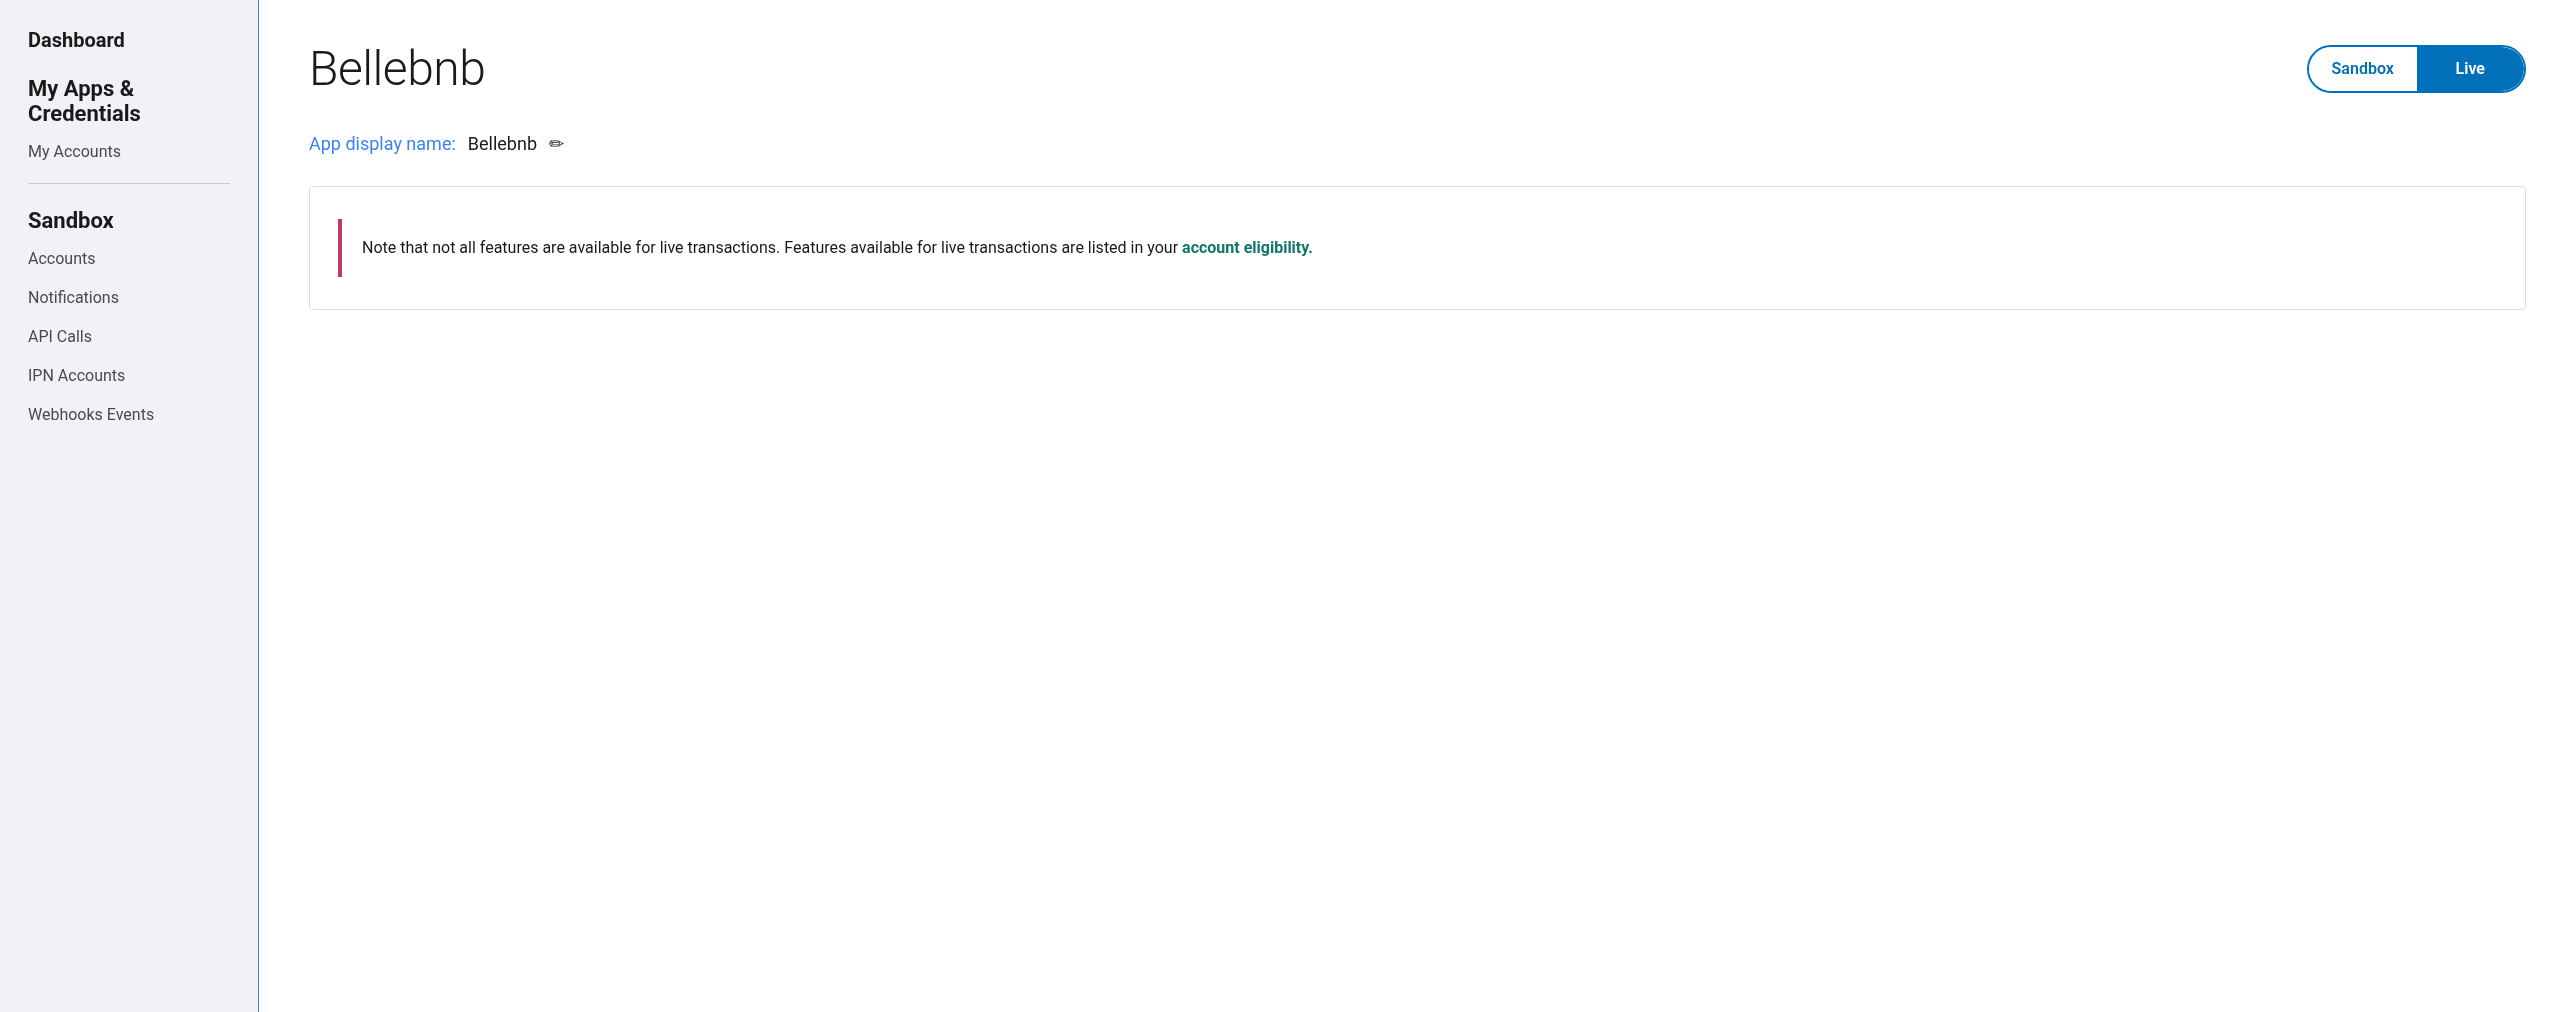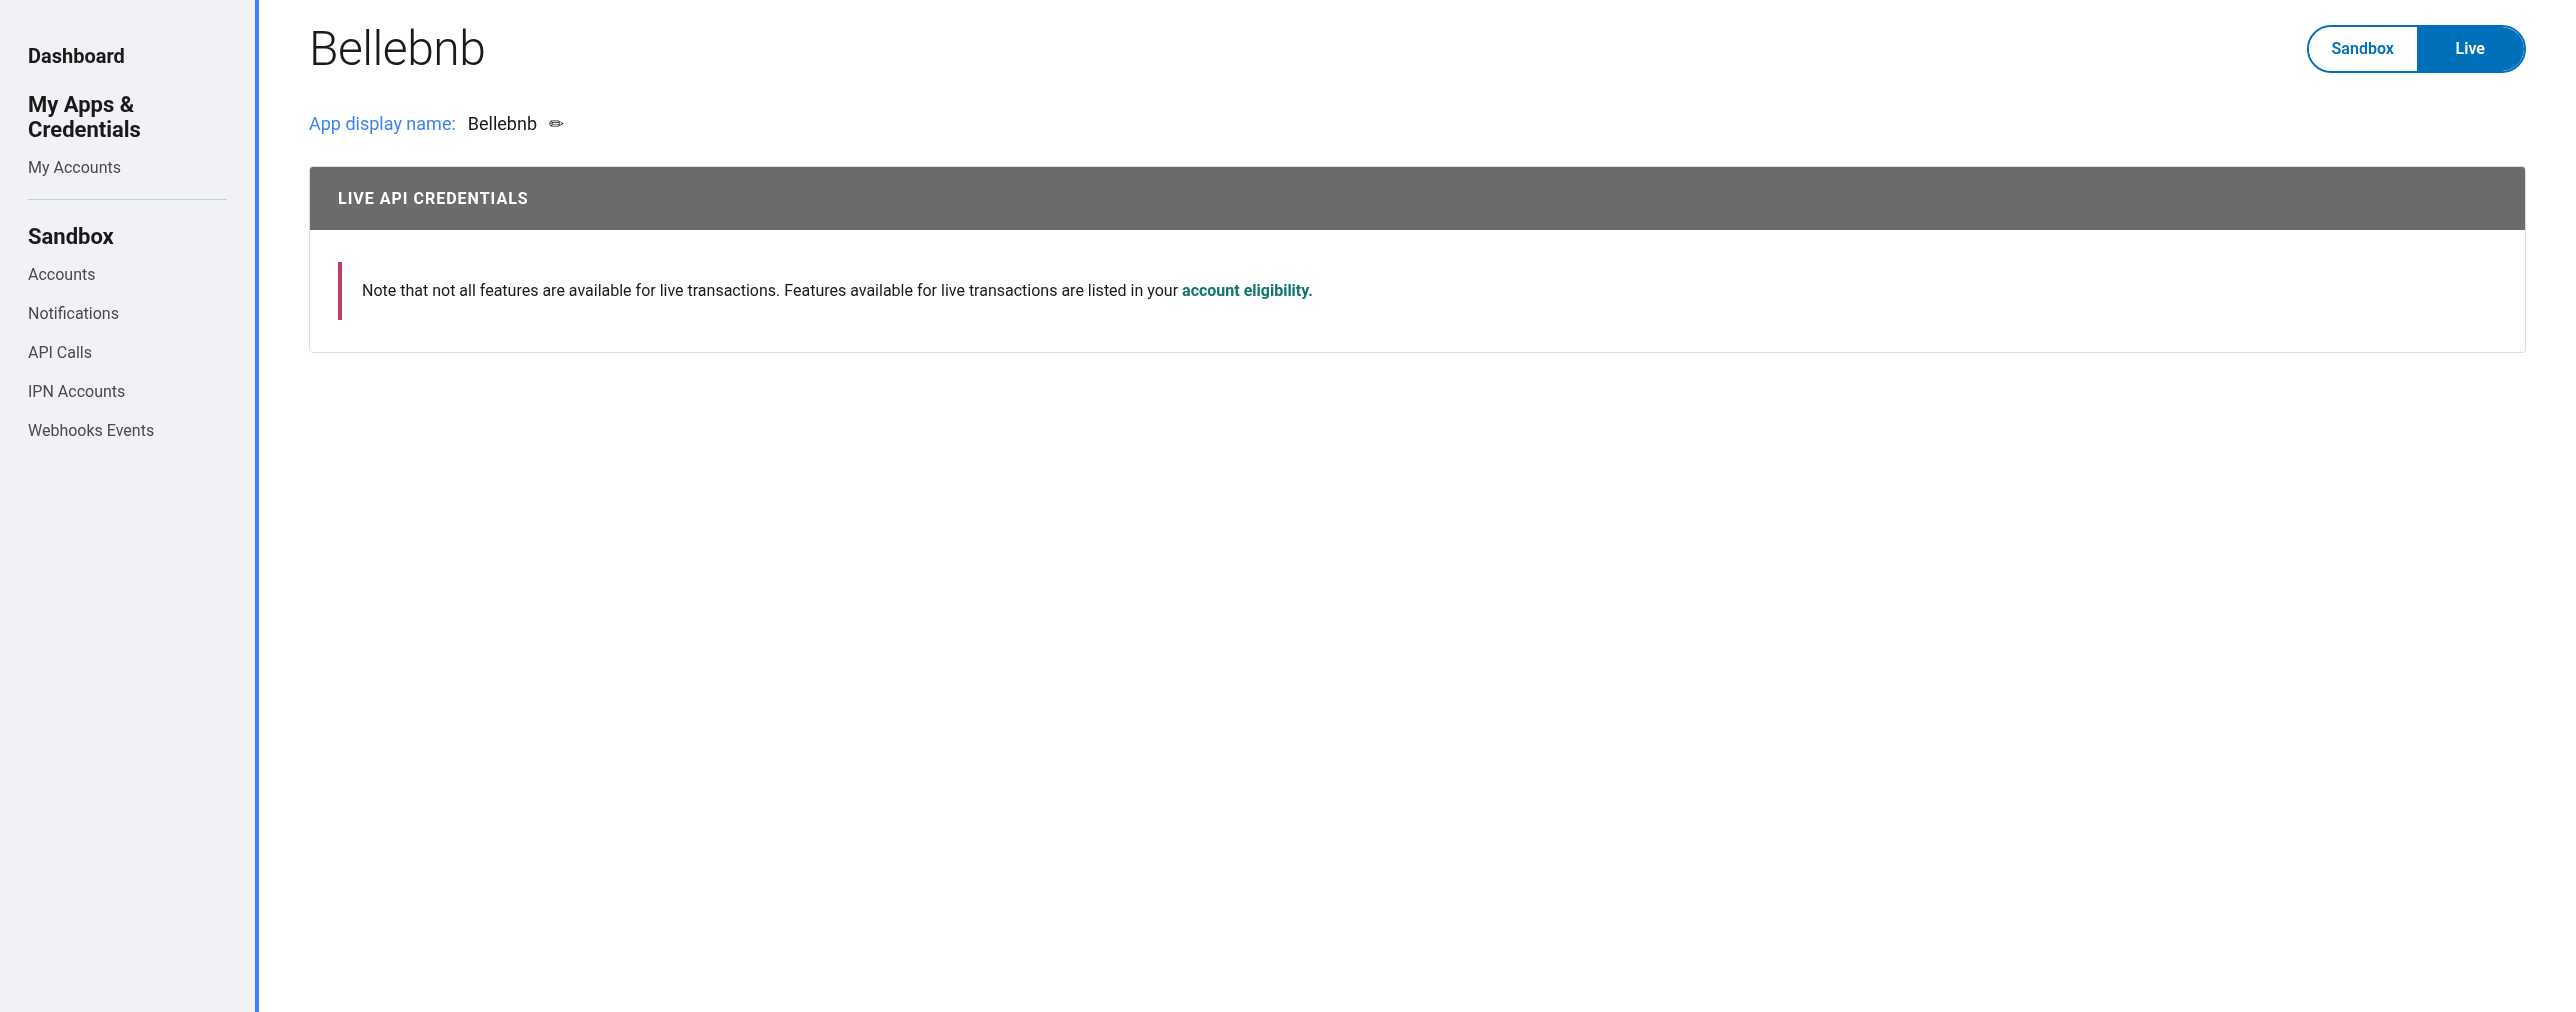--- a/index.html
+++ b/index.html
@@ -13,22 +13,22 @@
       background: #f5f7fa;
       display: flex;
       min-height: 100vh;
     }
 
     
     .sidebar {
       width: 259px;
       min-width: 259px;
       background: #f0f2f5;
-      border-right: 4px solid #3b82f6;
-      padding: 32px 0;
+      border-right: 1px solid #3b82f6;
+      padding: 16px 0;
       display: flex;
       flex-direction: column;
     }
 
     .sidebar-title {
       font-size: 20px;
       font-weight: 700;
       color: #1a1a1a;
       padding: 12px 28px;
     }
@@ -53,21 +53,21 @@
     .sidebar-divider {
       border: none;
       border-top: 1px solid #c8cdd5;
       margin: 12px 28px;
     }
 
     
     .main-content {
       flex: 1;
       background: #ffffff;
-      padding: 20px 50px;
+      padding: 40px 50px;
     }
 
     .page-header {
       display: flex;
       align-items: center;
       justify-content: space-between;
       margin-bottom: 36px;
     }
 
     .page-title {
@@ -214,23 +214,20 @@
   </div>
 
   <div class="app-display-name-row">
     <span class="app-display-name-label">App display name:</span>
     <span class="app-display-name-value">Bellebnb</span>
     <span class="edit-icon">✏</span>
   </div>
 
   <div class="credentials-section">
 
-    <div class="credentials-header">
-      <span class="credentials-header-title">LIVE API CREDENTIALS</span>
-    </div>
 
     <div class="credentials-body">
       <div class="notice-box">
         <p class="notice-text">
           <span>Note that not all features are available for live transactions. Features available for live transactions are listed in your </span><a class="notice-link">account eligibility.</a>
         </p>
       </div>
     </div>
 
   </div>

